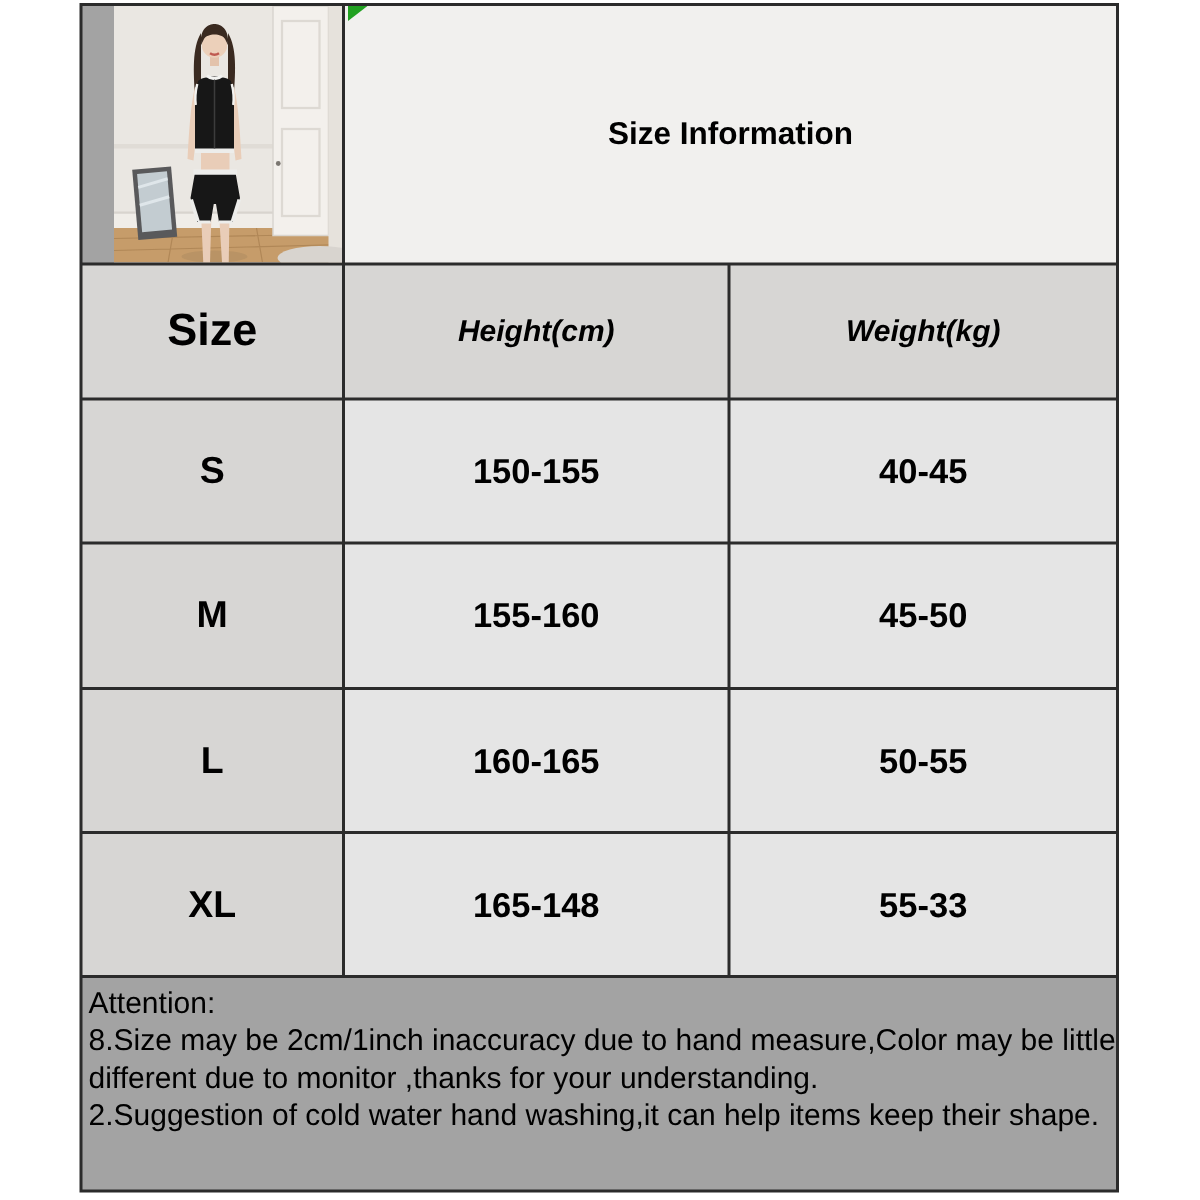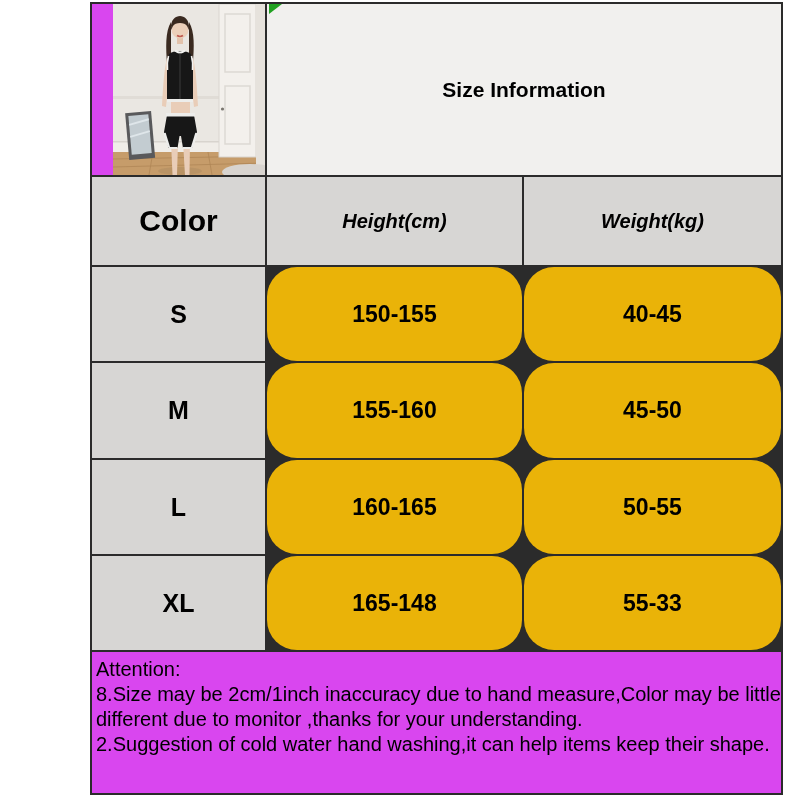--- a/index.html
+++ b/index.html
@@ -16,34 +16,33 @@
     position: absolute;
     left: 53px; top: 2px;
     width: 693px; height: 793px;
     box-sizing: border-box;
     background: #2b2b2b;           
     padding: 2px;                   
     display: grid;
     grid-template-columns: 173px 255px 1fr;
     grid-template-rows: 171px 88px 94px 95px 94px 94px 1fr;
     gap: 2px;                       
-    margin-left: 37px;
   }
 
   .cell {
     display: flex;
     align-items: center;
     justify-content: center;
     overflow: hidden;
     position: relative;
   }
-  .bg-light  { background: #eab308; border-radius: 30px; }
+  .bg-light  { background: #e5e5e5; }
   .bg-gray   { background: #d7d6d4; }
   .bg-title  { background: #f1f0ee; }
-  .bg-white  { background: #d946ef; }
+  .bg-white  { background: #a3a3a3; }
 
   .photo-cell { justify-content: flex-end; align-items: flex-start; }
 
   .title-cell {
     grid-column: 2 / 4;
     font-size: 21px;
     font-weight: bold;
   }
   .corner-marker {
     position: absolute;
@@ -130,21 +129,21 @@
     </svg>
   </div>
 
   <div class="cell bg-title title-cell">
     <svg class="corner-marker" viewBox="0 0 13 10" xmlns="http://www.w3.org/2000/svg">
       <polygon points="0,0 13,0 0,10" fill="#21a121"></polygon>
     </svg>
     <span>Size Information</span>
   </div>
 
-  <div class="cell bg-gray head-size">Color</div>
+  <div class="cell bg-gray head-size">Size</div>
   <div class="cell bg-gray head-col">Height(cm)</div>
   <div class="cell bg-gray head-col">Weight(kg)</div>
 
   <div class="cell bg-gray row-size">S</div>
   <div class="cell bg-light row-value">150-155</div>
   <div class="cell bg-light row-value">40-45</div>
 
   <div class="cell bg-gray row-size">M</div>
   <div class="cell bg-light row-value">155-160</div>
   <div class="cell bg-light row-value">45-50</div>

